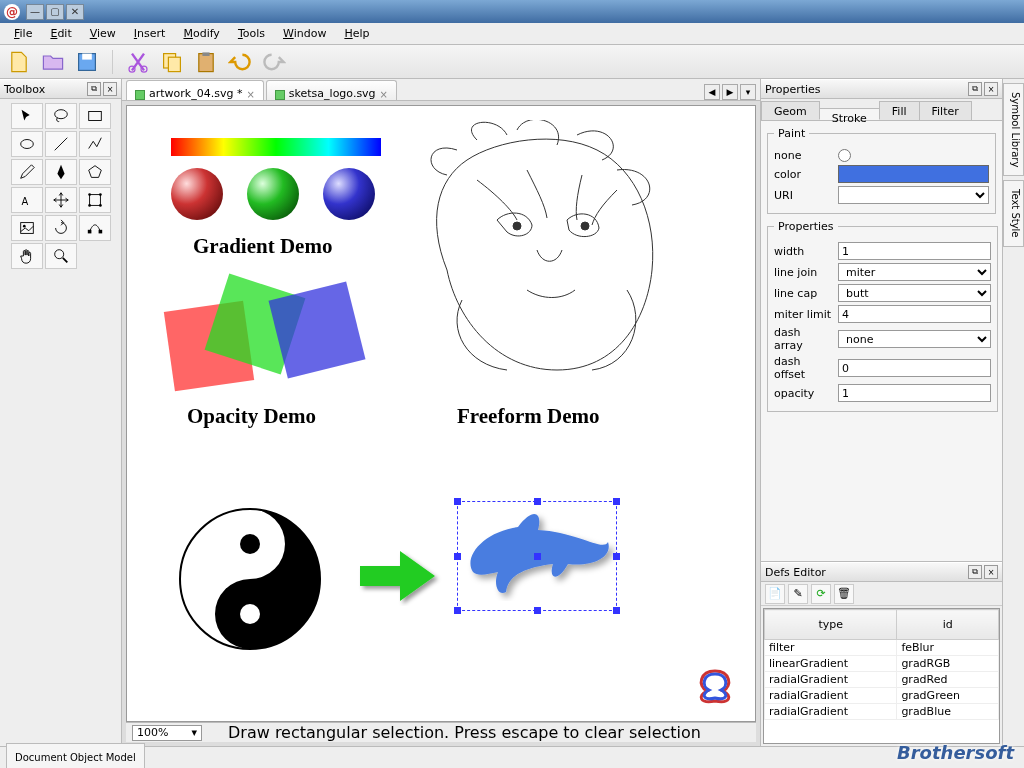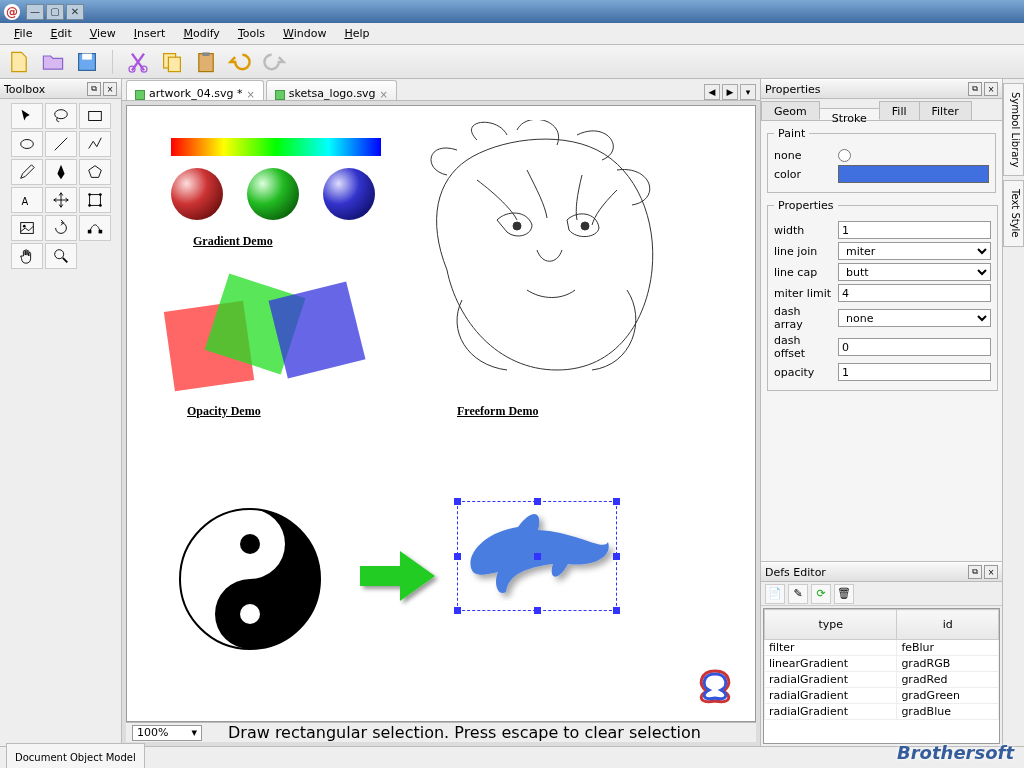--- a/index.html
+++ b/index.html
@@ -49,21 +49,21 @@
 .filetabs .navbtn { width:16px;height:16px;border:1px solid #aaa;background:#eee;display:flex;align-items:center;justify-content:center;font-size:9px;cursor:pointer;}
 
 
 .canvaswrap { flex:1; background:#ddd; padding:4px; display:flex; flex-direction:column;}
 .canvas { flex:1; background:#fff; border:1px solid #999; position:relative; overflow:hidden;}
 .canvasfoot { height:20px; border-top:1px solid #bbb; background:#eee; display:flex; align-items:center; }
 .zoom { width:70px; border:1px solid #999; background:#fff; height:16px; margin:0 6px; padding:0 4px; font-size:10px; display:flex;align-items:center;}
 .statusmsg { flex:1; font-size:16px; padding-left:20px;}
 
 
-.demolabel { font-family: Georgia, serif; font-size:12px; font-weight:bold; text-decoration:underline; position:absolute;}
+.demolabel { font-family: Georgia, serif; font-size:21px; font-weight:bold; position:absolute;}
 .gradbar { position:absolute; left:44px; top:32px; width:210px; height:18px; background:linear-gradient(90deg,#f00,#ff0,#0f0,#0ff,#00f);}
 .sphere { width:52px; height:52px; border-radius:50%; position:absolute; }
 .sphere.red { left:44px; top:62px; background: radial-gradient(circle at 30% 30%, #fdd, #c33 40%, #400);}
 .sphere.green { left:120px; top:62px; background: radial-gradient(circle at 30% 30%, #dfd, #2b2 40%, #030);}
 .sphere.blue { left:196px; top:62px; background: radial-gradient(circle at 30% 30%, #ddf, #33c 40%, #004);}
 .opsquare { width:80px;height:80px; position:absolute; opacity:0.75;}
 .yinyang { position:absolute; left:48px; top:398px;}
 .arrow { position:absolute; left:228px; top:440px;}
 .selbox { position:absolute; left:330px; top:395px; width:160px; height:110px; border:1px dashed #33f;}
 .handle { width:7px;height:7px;background:#33f;position:absolute;}
@@ -386,20 +386,24 @@
       <fieldset>
         <legend>Paint</legend>
         <div class="proprow">
             <label>none</label>
             <input type="radio" style="">
           </div>
         <div class="proprow">
             <label>color</label>
             <div class="colorswatch"></div>
           </div>
+        <div class="proprow">
+            <label>URI</label>
+            <select><option></option></select>
+          </div>
       </fieldset>
       <fieldset>
         <legend>Properties</legend>
         <div class="proprow">
             <label>width</label>
             <input type="text" value="1" style="">
           </div>
         <div class="proprow">
             <label>line join</label>
             <select><option>miter</option></select>

